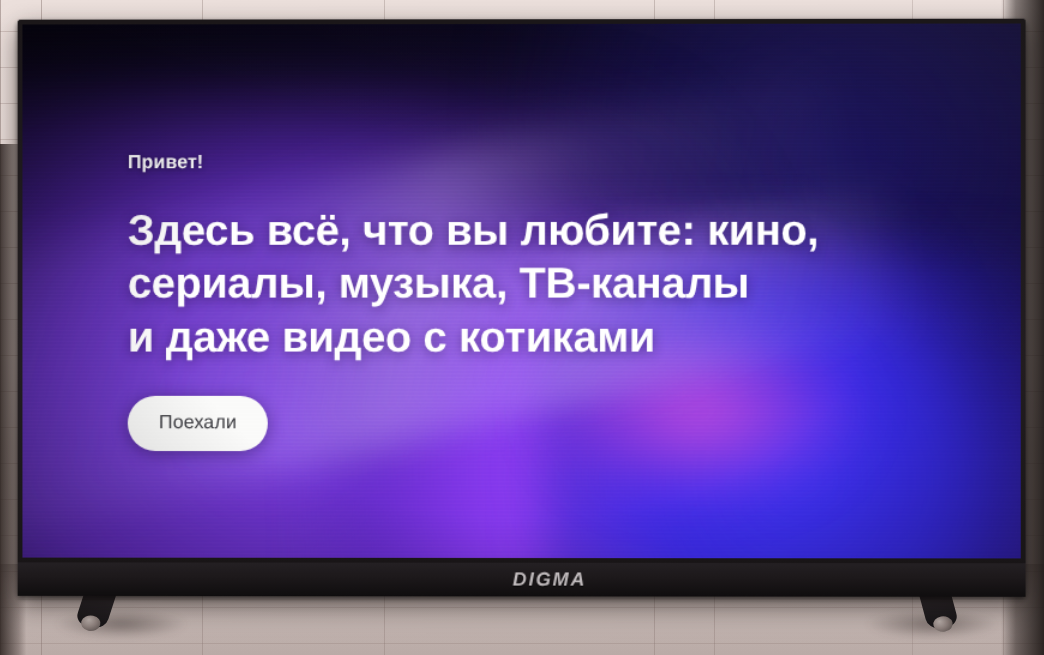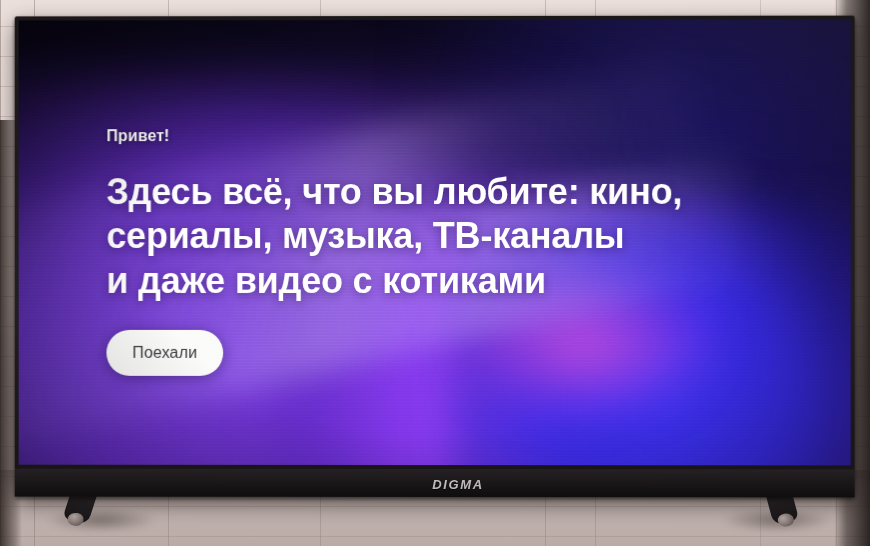--- a/index.html
+++ b/index.html
@@ -156,21 +156,21 @@
     position: absolute;
     left: 0; right: 0; bottom: 0;
     height: 28px;
     background: linear-gradient(180deg, #242023 0%, #1c181a 45%, #0f0d0e 100%);
     display: flex;
     align-items: center;
     justify-content: center;
   }
   .brand {
     font-family: "Liberation Sans", sans-serif;
-    font-size: 13px;
+    font-size: 16px;
     font-weight: 700;
     font-style: italic;
     letter-spacing: 1.6px;
     color: #cfc9cb;
     text-shadow: 0 1px 1px rgba(0,0,0,.8);
     opacity: .92;
     transform: translateY(1px);
     margin-left: 48px;
   }
 

